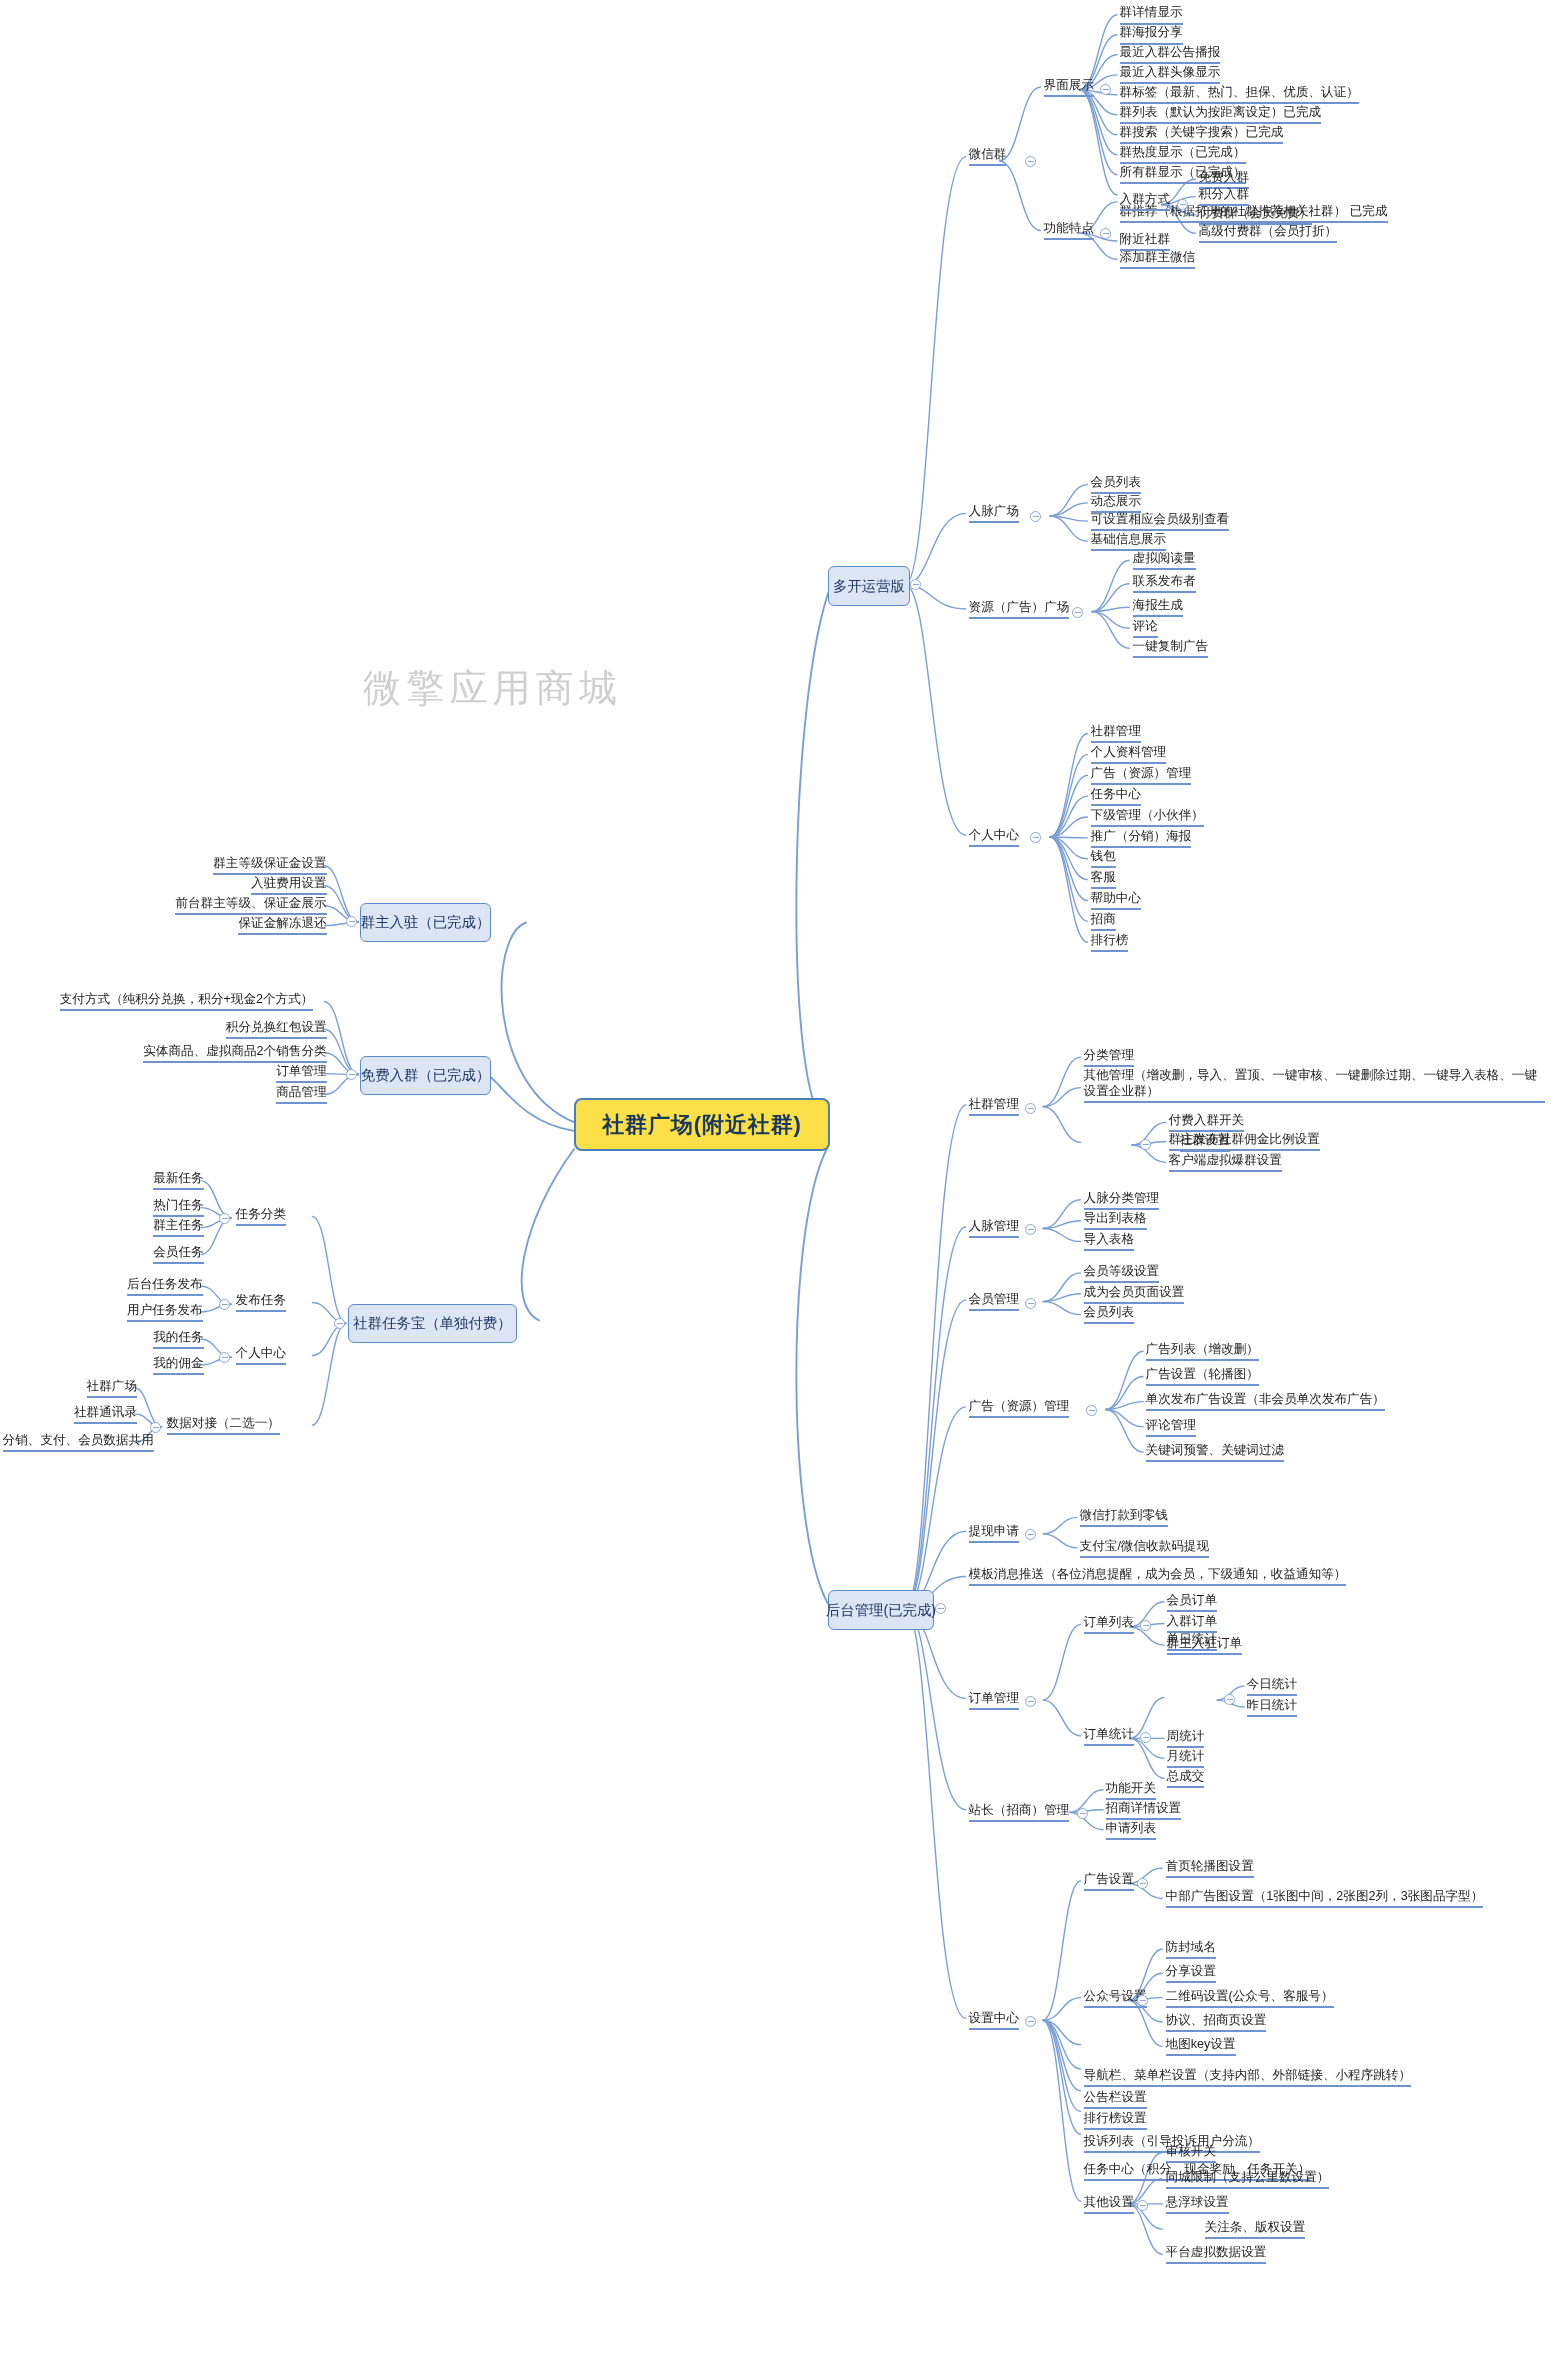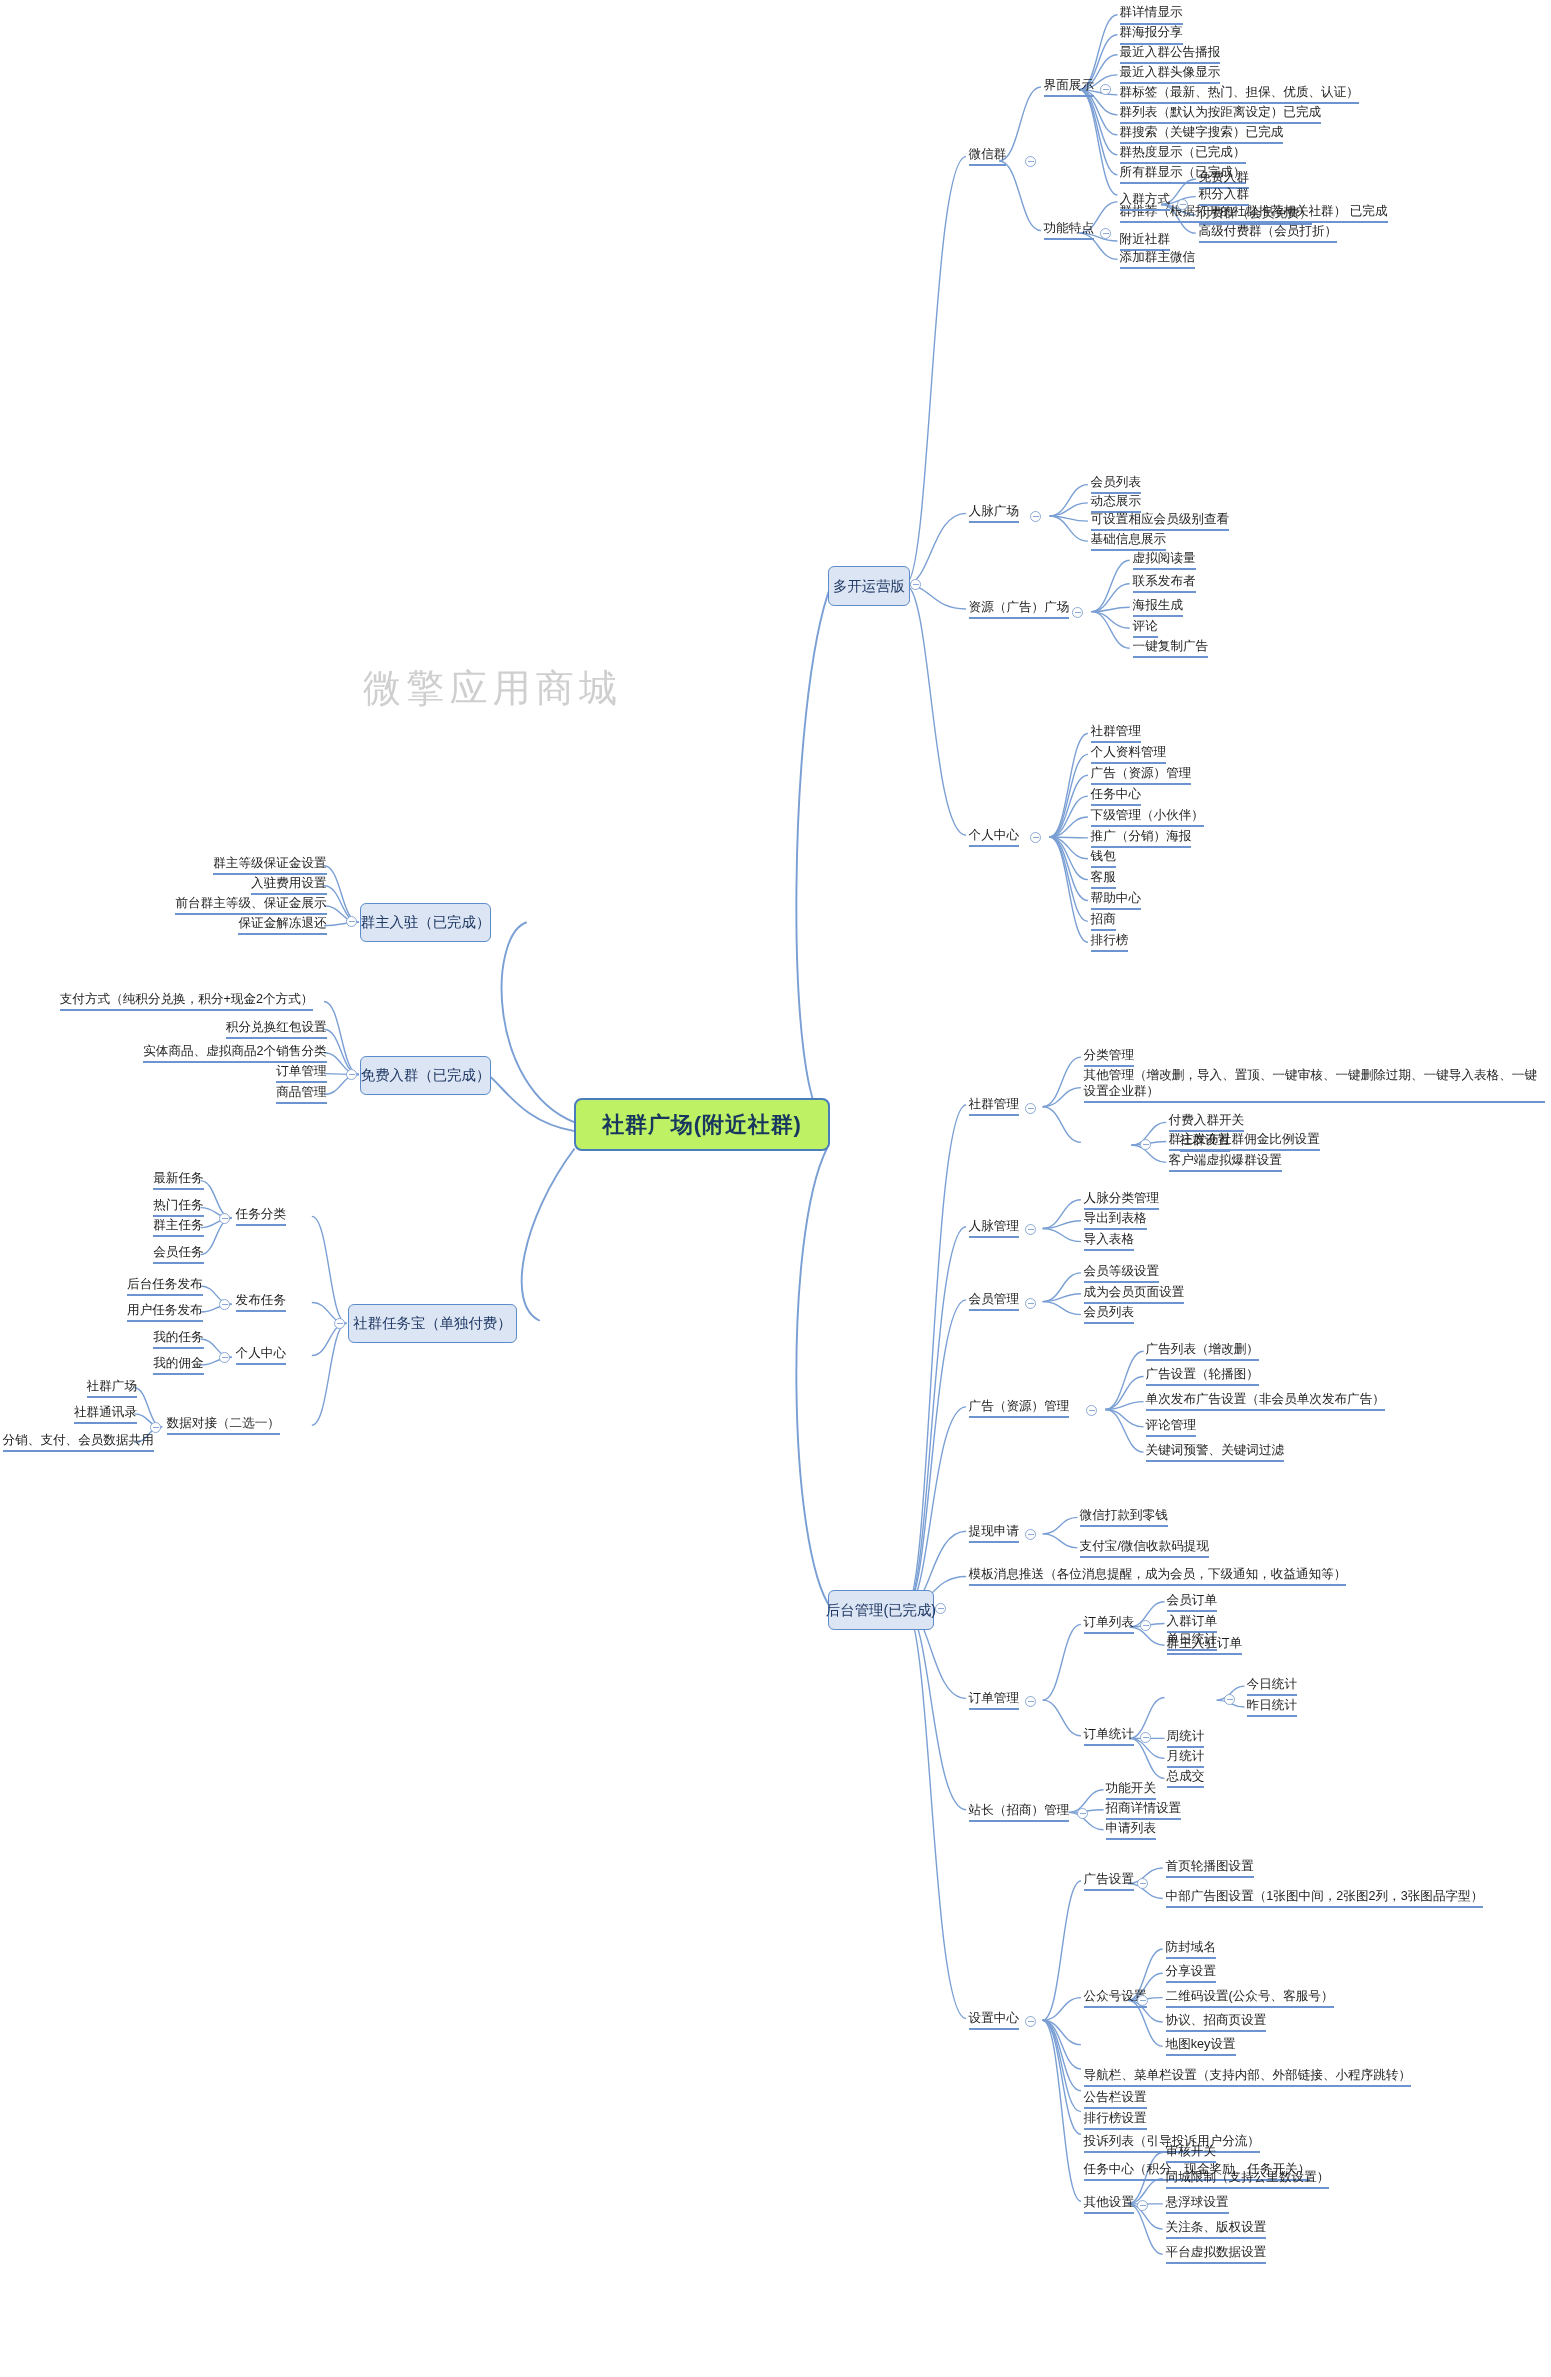--- a/index.html
+++ b/index.html
@@ -11,21 +11,21 @@
   #canvas{position:absolute;left:0;top:0;width:1552px;height:2377px;}
   svg.links{position:absolute;left:0;top:0;width:1552px;height:2377px;pointer-events:none;}
 
   .node{position:absolute;white-space:nowrap;font-size:12.6px;line-height:1.25;
         color:#1c1c1c;padding:0.9px 2.6px 2.6px 2.6px;}
   .node .txt{display:inline-block;border-bottom:2.6px solid #6d94d0;padding-bottom:1.7px;}
   .node.wrap{white-space:normal;}
 
   
   .root{
-    position:absolute;background:#bef264;border:2.2px solid #4a7ebb;border-radius:7.8px;
+    position:absolute;background:#fde047;border:2.2px solid #4a7ebb;border-radius:7.8px;
     color:#17375e;font-weight:bold;font-size:22px;letter-spacing:0.9px;
     display:flex;align-items:center;justify-content:center;
   }
   
   .boxnode{
     position:absolute;background:#dce5f3;border:1.7px solid #5b8bc9;border-radius:6.1px;
     color:#1f3864;font-size:14.4px;
     display:flex;align-items:center;justify-content:center;white-space:nowrap;
   }
 
@@ -441,17 +441,17 @@
   <div class="node" style="left:1081px;top:2089px;"><span class="txt">公告栏设置</span></div>
   <div class="node" style="left:1081px;top:2110px;"><span class="txt">排行榜设置</span></div>
   <div class="node" style="left:1081px;top:2133px;"><span class="txt">投诉列表（引导投诉用户分流）</span></div>
   <div class="node" style="left:1081px;top:2161px;"><span class="txt">任务中心（积分、现金奖励、任务开关）</span></div>
 
   <div class="node" style="left:1081px;top:2194px;"><span class="txt">其他设置</span></div>
   <div class="collapse" style="left:1137px;top:2200px;"></div>
   <div class="node" style="left:1163px;top:2143px;"><span class="txt">审核开关</span></div>
   <div class="node" style="left:1163px;top:2169px;"><span class="txt">同城限制（支持公里数设置）</span></div>
   <div class="node" style="left:1163px;top:2194px;"><span class="txt">悬浮球设置</span></div>
-  <div class="node" style="left:1163px;top:2219px;text-align:center;"><span class="txt">关注条、版权设置</span></div>
+  <div class="node" style="left:1202px;top:2219px;text-align:center;"><span class="txt">关注条、版权设置</span></div>
   <div class="node" style="left:1163px;top:2244px;"><span class="txt">平台虚拟数据设置</span></div>
 
 </div>
 
 
 </body></html>

